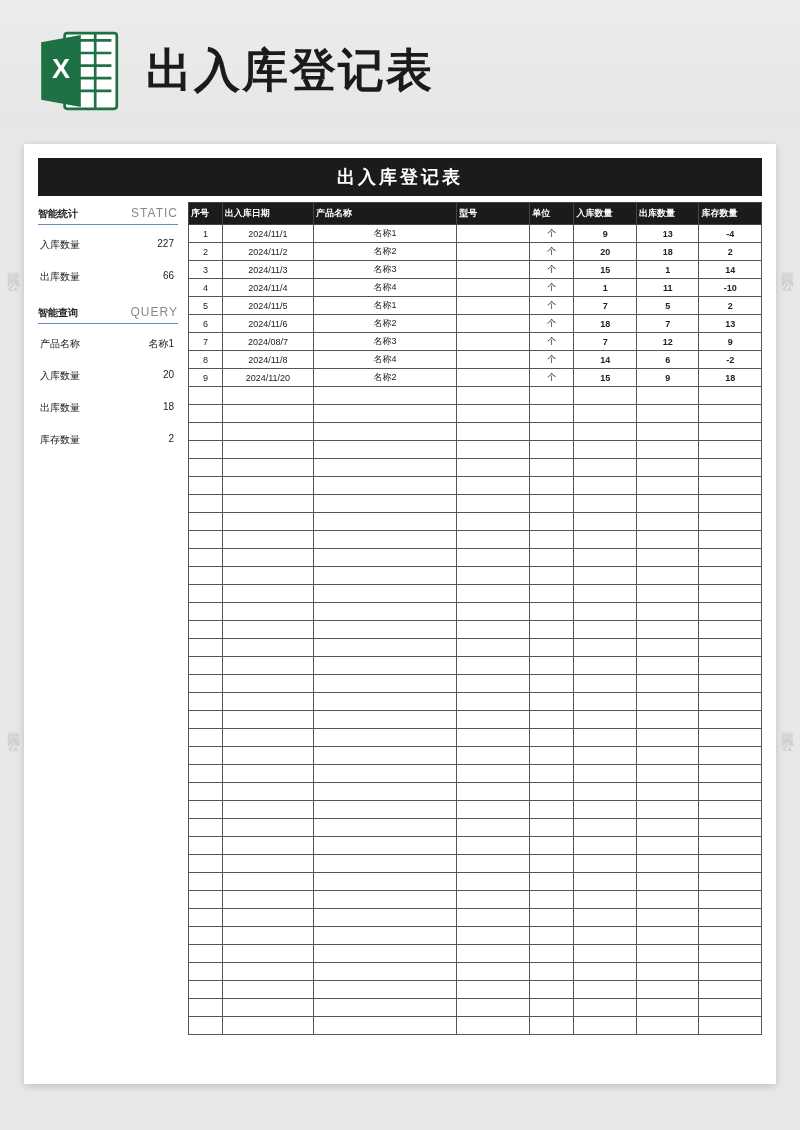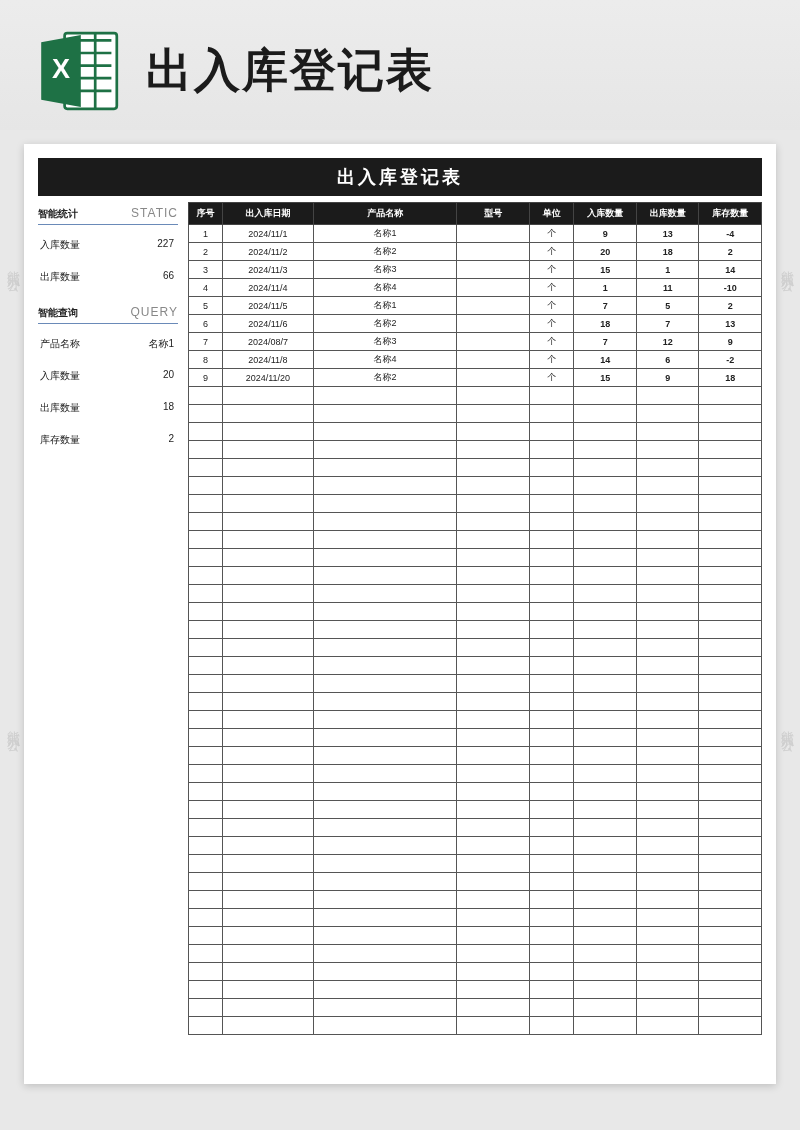--- a/index.html
+++ b/index.html
@@ -93,21 +93,21 @@
     width: 100%;
     font-size: 9px;
     table-layout: fixed;
   }
   .tbl th {
     background: #1b1b1b;
     color: #fff;
     font-weight: 700;
     padding: 4px 2px;
     border: 1px solid #444;
-    text-align: center;
+    text-align: left;
   }
   .tbl td {
     border: 1px solid #555;
     padding: 0;
     height: 18px;
     text-align: center;
     color: #222;
   }
   .col-idx   { width: 26px; }
   .col-date  { width: 70px; }

